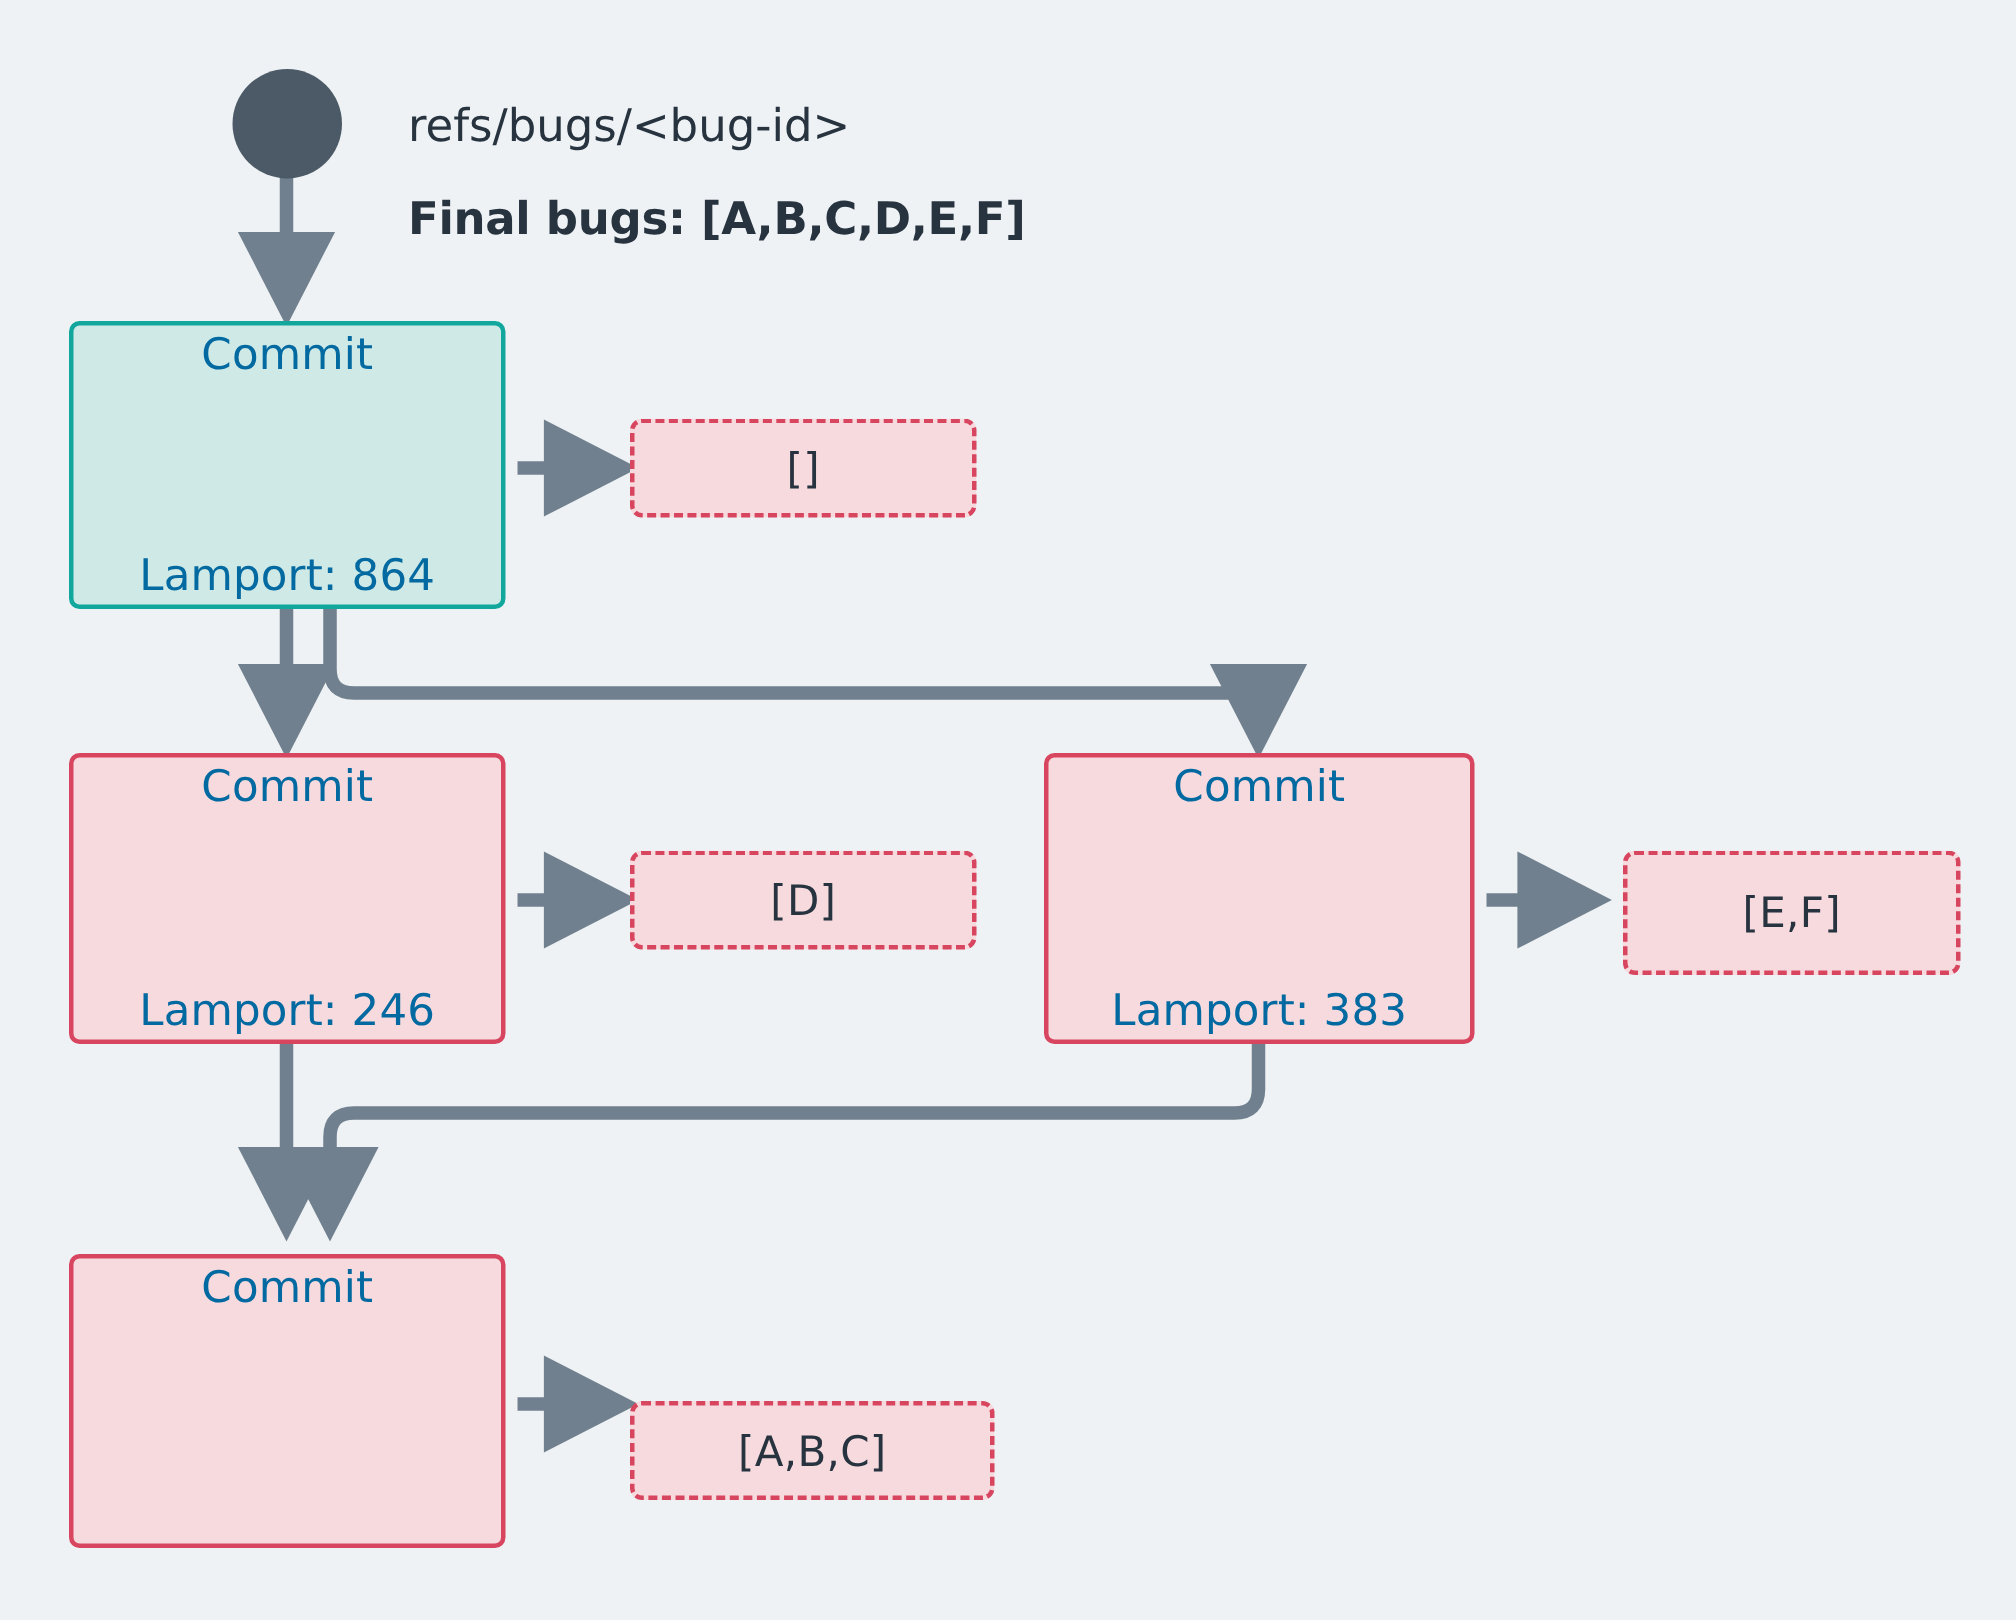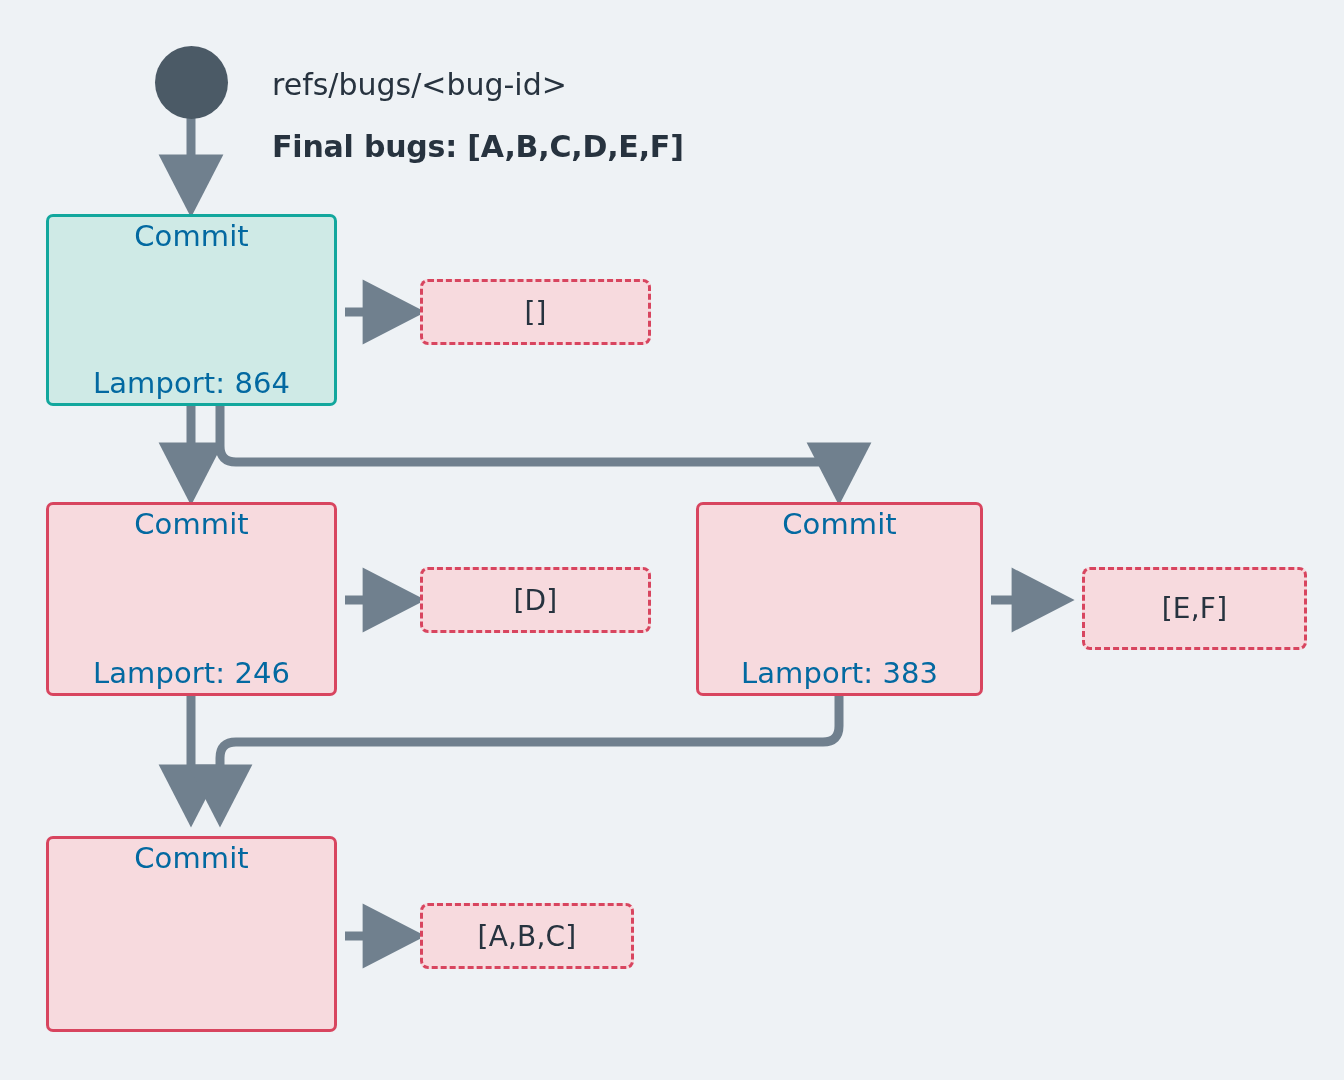--- a/index.html
+++ b/index.html
@@ -136,17 +136,17 @@
     <span class="ln">Commit</span>
     <span class="ln">Lamport: 383</span>
   </div>
   <div class="bucket" style="left:1070px; top:567px; width:225px; height:83px;margin-left:12px;">
     <span>[E,F]</span>
   </div>
 
   <div class="node node-conflict" style="left:46px; top:836px; width:291px; height:196px;">
     <span class="ln">Commit</span>
   </div>
-  <div class="bucket" style="left:420px; top:903px; width:214px; height:66px;">
+  <div class="bucket" style="left:420px; top:934px; width:243px; height:66px;">
     <span>[A,B,C]</span>
   </div>
 
 </div>
 
 </body></html>

